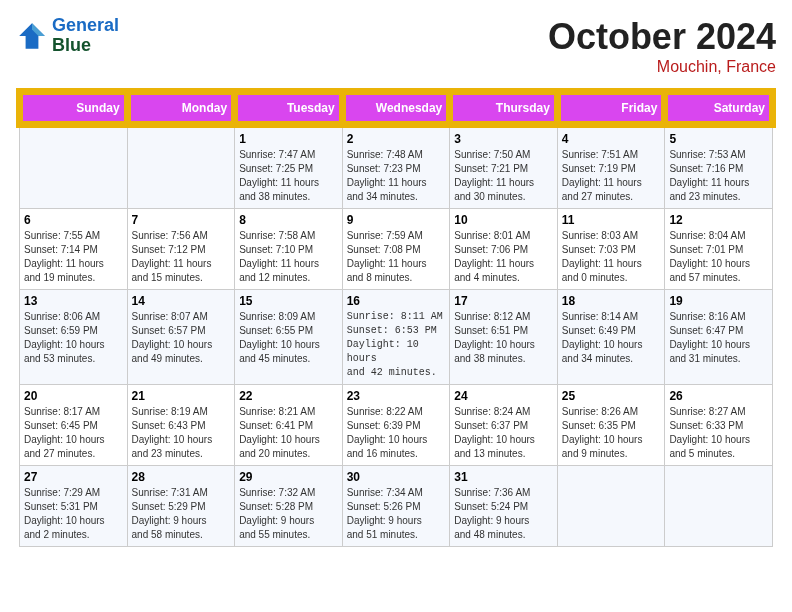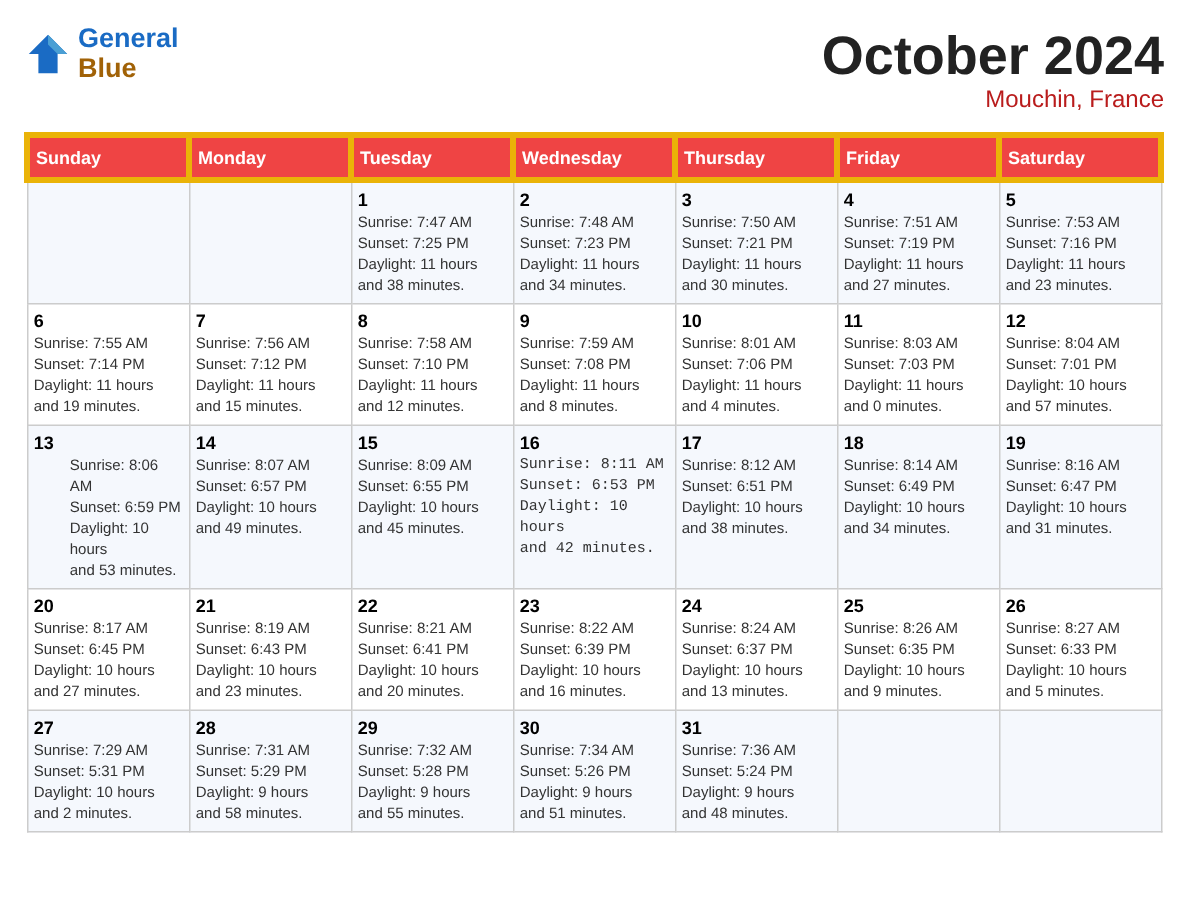--- a/index.html
+++ b/index.html
@@ -46,27 +46,27 @@
     .location {
       font-size: 16px;
       color: #b91c1c;
     }
     table {
       width: 100%;
       border-collapse: collapse;
       font-size: 11px;
     }
     thead tr th {
-      background-color: #ef4444;
+      background-color: #d946ef;
       color: #fff;
       padding: 6px 4px;
-      text-align: left;
+      text-align: right;
       font-size: 12px;
       font-weight: bold;
-      border: 4px solid #eab308;
+      border: 7px solid #eab308;
     }
     tbody tr td {
       border: 1px solid #ccc;
       vertical-align: top;
       padding: 4px;
       height: 80px;
       width: calc(100% / 7);
     }
     tbody tr:nth-child(odd) td {
       background-color: #f5f8fd;
@@ -91,21 +91,21 @@
 
 <div class="header">
   <div class="logo">
     <svg class="logo-icon" viewBox="0 0 40 40">
       <polygon points="20,4 36,20 28,20 28,36 12,36 12,20 4,20" fill="#1a6bc4"></polygon>
       <polygon points="20,4 36,20 28,20 20,12" fill="#4a9fd4"></polygon>
     </svg>
     <div>
       <div class="logo-text">
         <span>General</span><br>
-        <span style="color:#a16207;">Blue</span>
+        <span style="color:#14532d;">Blue</span>
       </div>
     </div>
   </div>
   <div class="title-block">
     <div class="month-title">October 2024</div>
     <div class="location">Mouchin, France</div>
   </div>
 </div>
 
 <table>
@@ -207,21 +207,21 @@
           <span class="day-num">12</span>
           <div class="day-info" style="white-space: pre-line;">Sunrise: 8:04 AM
 Sunset: 7:01 PM
 Daylight: 10 hours
 and 57 minutes.</div>
         </td>
       </tr>
       <tr>
         <td>
           <span class="day-num">13</span>
-          <div class="day-info" style="white-space: pre-line; margin-left: 24px;">Sunrise: 8:06 AM
+          <div class="day-info" style="white-space: pre-line;">Sunrise: 8:06 AM
 Sunset: 6:59 PM
 Daylight: 10 hours
 and 53 minutes.</div>
         </td>
         <td>
           <span class="day-num">14</span>
           <div class="day-info" style="white-space: pre-line;">Sunrise: 8:07 AM
 Sunset: 6:57 PM
 Daylight: 10 hours
 and 49 minutes.</div>

